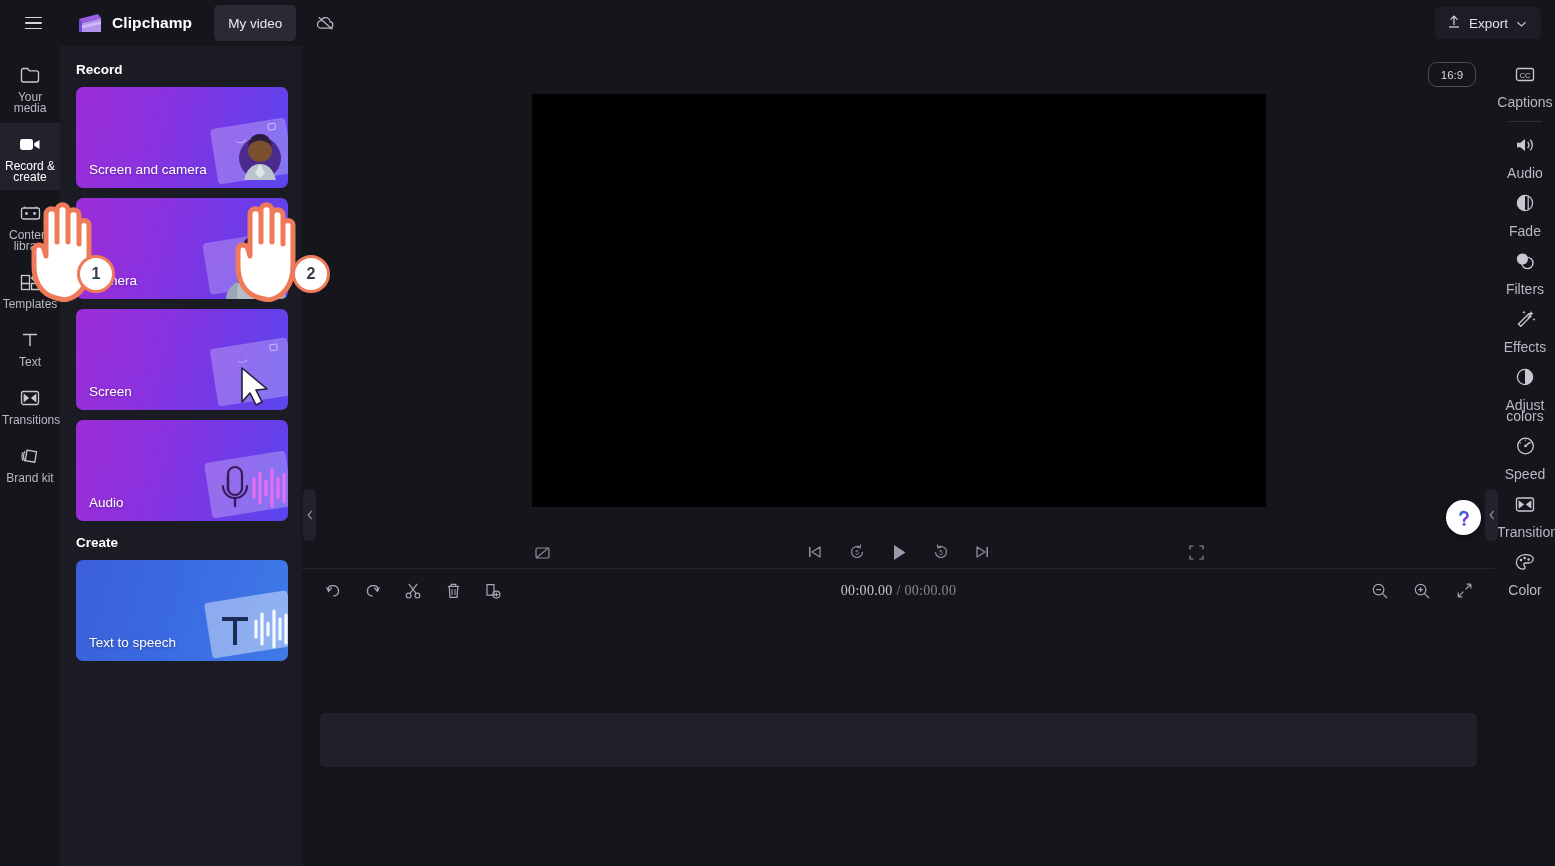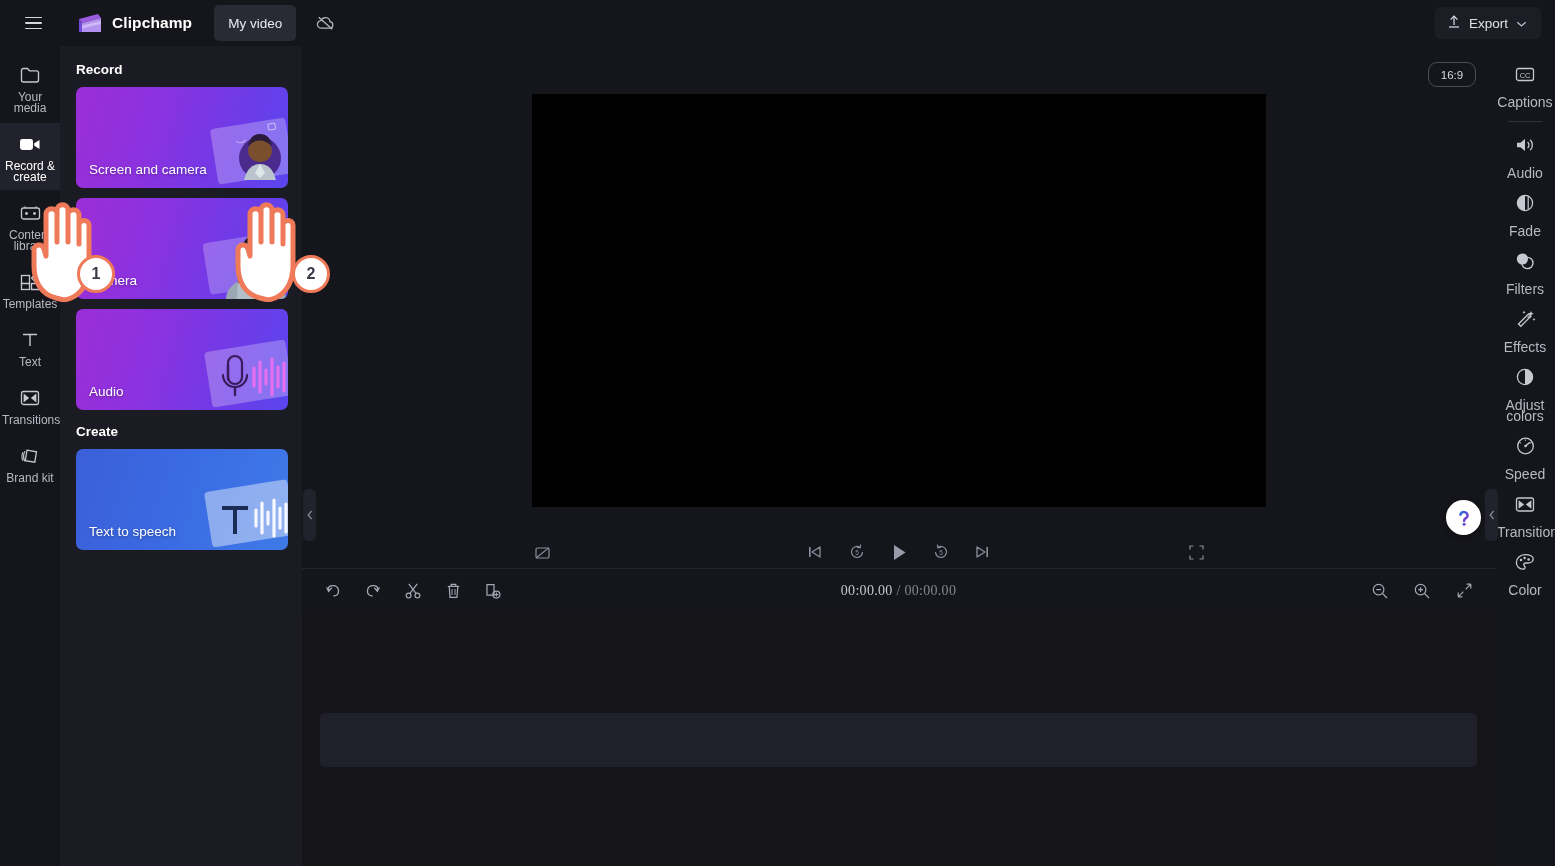--- a/index.html
+++ b/index.html
@@ -340,20 +340,31 @@
           <path d="M42 38 q-4 16 -1 30 l6 1 q-3 -16 -1 -30z" fill="#241528"></path>
           <path d="M72 38 q5 16 2 30 l-6 1 q3 -16 1 -30z" fill="#241528"></path>
           <path d="M49 46 q9 8 18 0 q-9 12 -18 0z" fill="#ffffff"></path>
           <ellipse cx="51.5" cy="37" rx="2" ry="1.7" fill="#1d1220"></ellipse>
           <ellipse cx="64.5" cy="37" rx="2" ry="1.7" fill="#1d1220"></ellipse>
           <path d="M40 62 q18 -10 36 0 l2 24 l-40 0z" fill="#b3bfc8"></path>
         </svg>
         <div class="card-label">Camera</div>
       </div>
 
+      <div class="card card-g-purple">
+        <svg class="card-art" viewBox="0 0 96 86">
+          <g transform="rotate(-9 48 43)">
+            <rect x="16" y="12" width="78" height="58" rx="4" fill="#ffffff" opacity=".26"></rect>
+            <rect x="76" y="17" width="7" height="6" rx="1" fill="none" stroke="#ffffff" stroke-width="1" opacity=".5"></rect>
+            <path d="M42 28 q5 4 10 0" stroke="#ffffff" stroke-width="1" fill="none" opacity=".4"></path>
+          </g>
+          <path d="M44 36 L44 70 L52 61 L58 73 L64 70 L58 58 L69 57 Z" fill="#ffffff" stroke="#20203a" stroke-width="1.6" stroke-linejoin="round"></path>
+        </svg>
+        <div class="card-label">Screen</div>
+      </div>
 
       <div class="card card-g-purple">
         <svg class="card-art" viewBox="0 0 96 86">
           <g transform="rotate(-9 48 43)">
             <rect x="10" y="14" width="82" height="56" rx="4" fill="#ffffff" opacity=".26"></rect>
           </g>
           <g stroke="#3a1a5e" stroke-width="2.4" fill="none" stroke-linecap="round">
             <path d="M30 33 v14"></path>
             <path d="M30 31 a7 7 0 0 1 14 0 v14 a7 7 0 0 1 -14 0z" stroke-width="2.2"></path>
             <path d="M25 43 a12 12 0 0 0 24 0" stroke-width="2.2"></path>

